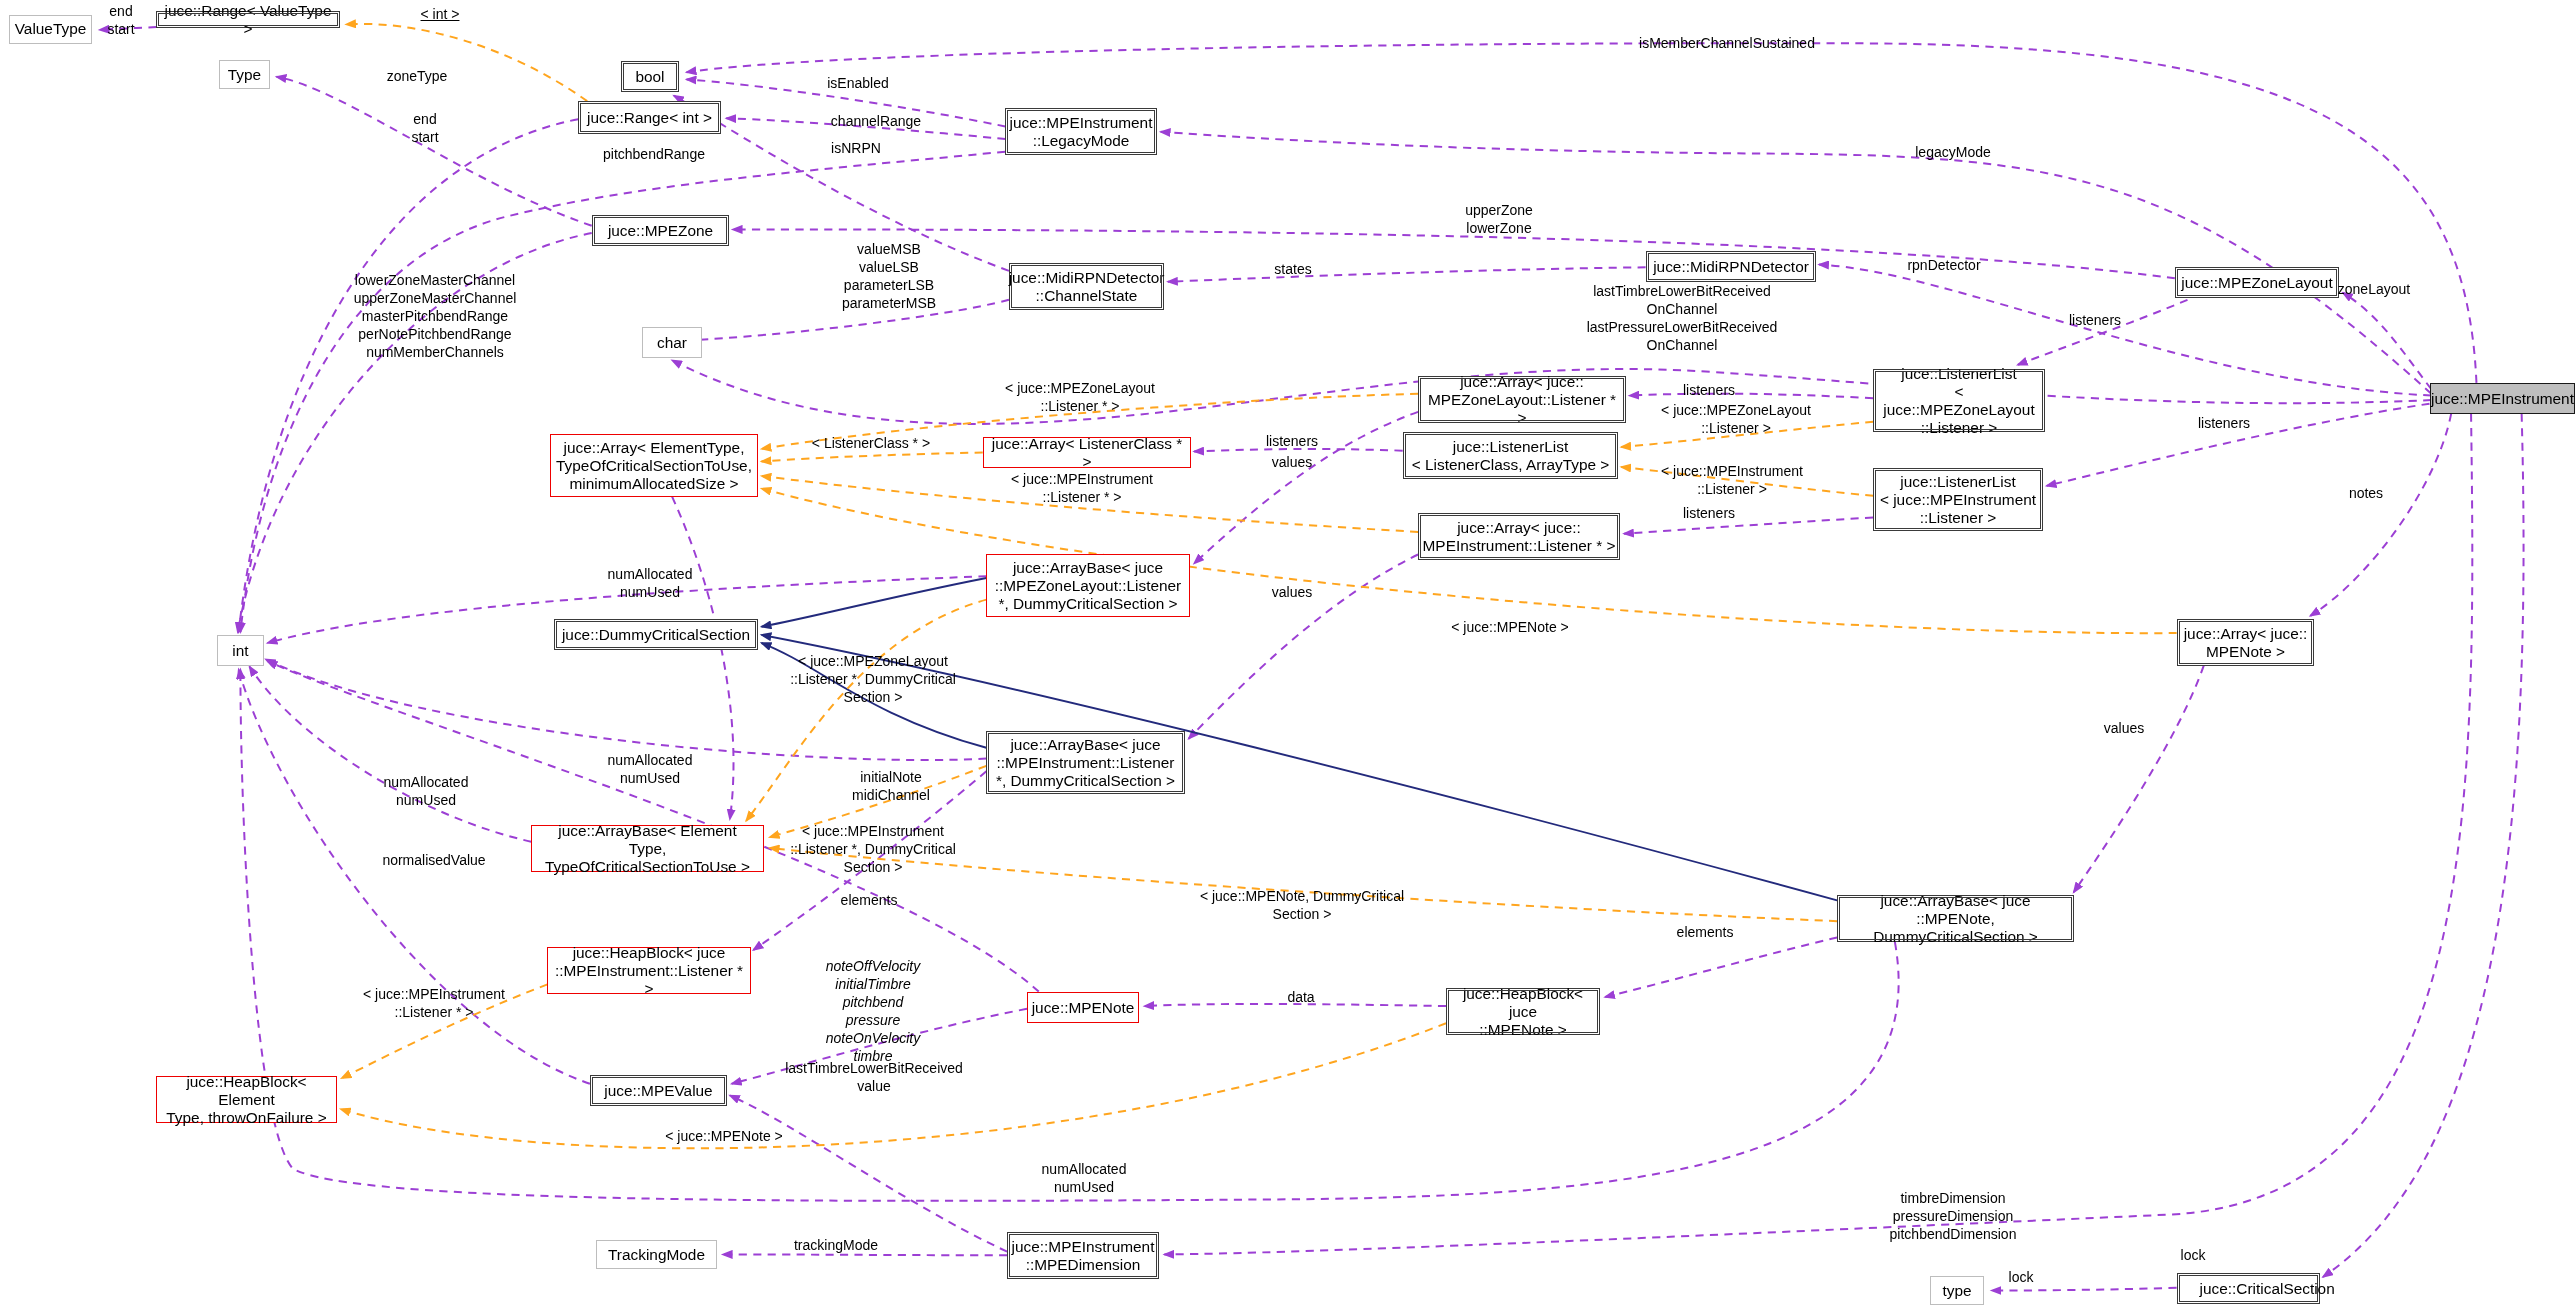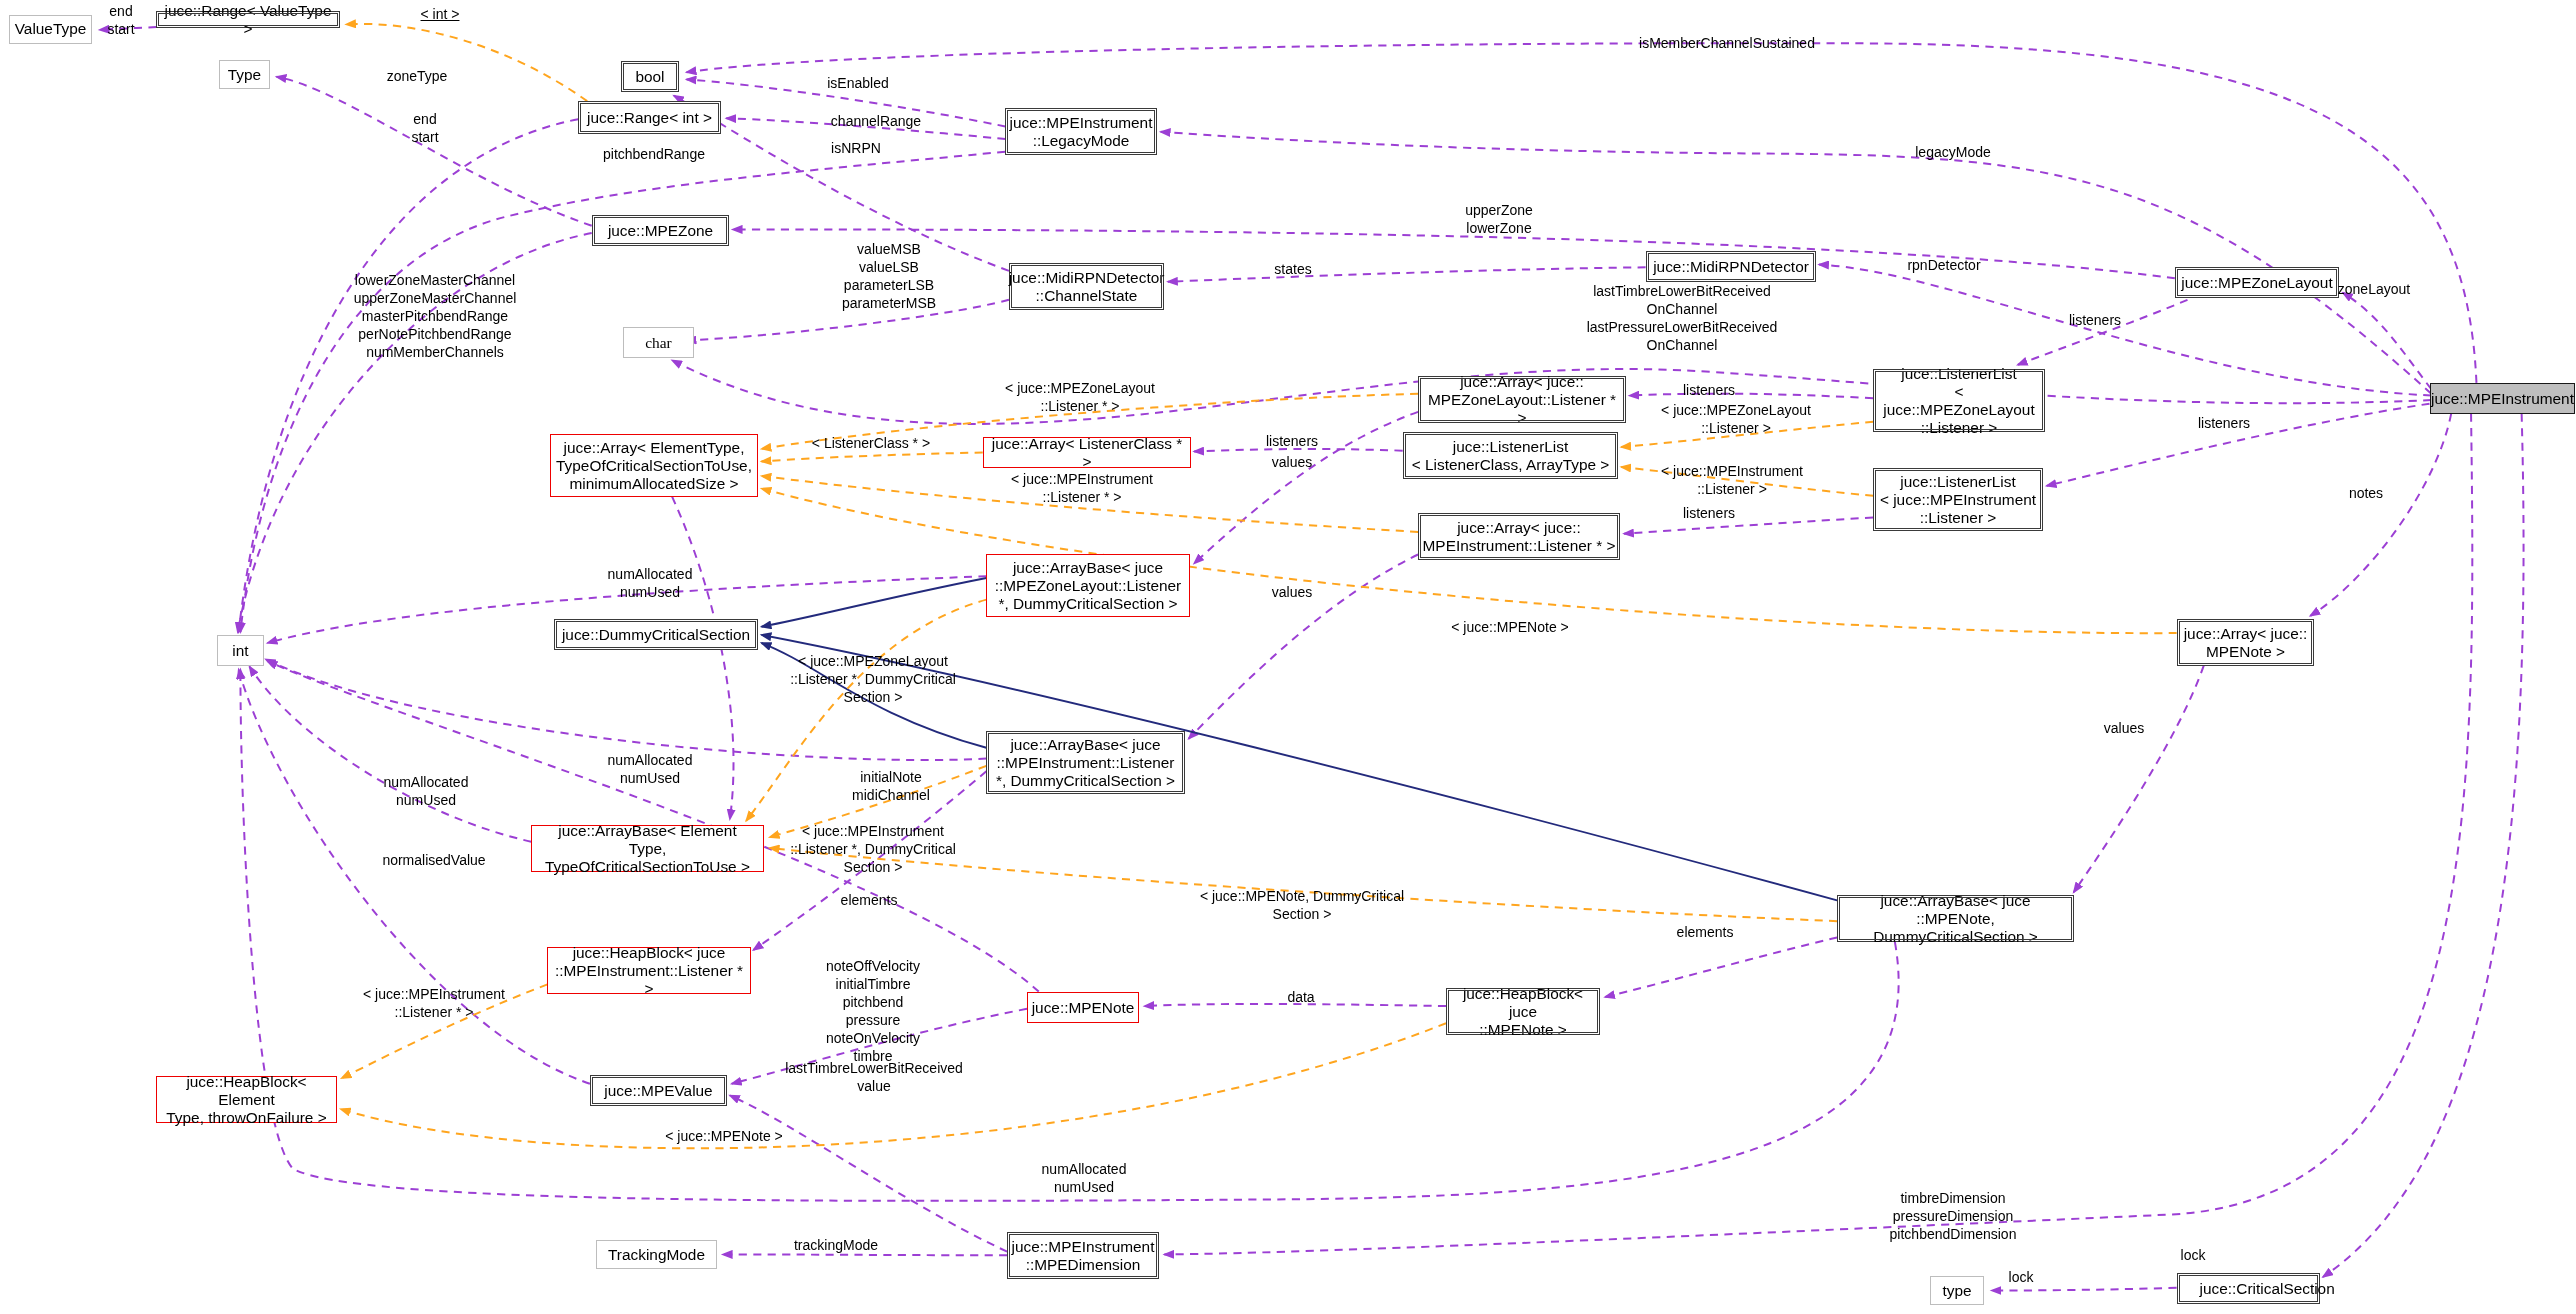--- a/index.html
+++ b/index.html
@@ -97,21 +97,21 @@
       <div class="node gray" style="left: 219px; top: 60px; width: 51px; height: 29px;">Type</div>
       <div class="node black" style="left: 621px; top: 61px; width: 58px; height: 31px;">bool</div>
       <div class="node black" style="left: 578px; top: 101px; width: 143px; height: 33px;">juce::Range&lt; int &gt;</div>
       <div class="node black" style="left: 1005px; top: 108px; width: 152px; height: 47px;">juce::MPEInstrument
 ::LegacyMode</div>
       <div class="node black" style="left: 592px; top: 215px; width: 137px; height: 31px;">juce::MPEZone</div>
       <div class="node black" style="left: 1009px; top: 263px; width: 155px; height: 47px;">juce::MidiRPNDetector
 ::ChannelState</div>
       <div class="node black" style="left: 1646px; top: 251px; width: 170px; height: 31px;">juce::MidiRPNDetector</div>
       <div class="node black" style="left: 2175px; top: 267px; width: 164px; height: 31px;">juce::MPEZoneLayout</div>
-      <div class="node gray" style="left: 623px; top: 327px; width: 71px; height: 31px; font-family: Liberation Serif, serif;">char</div>
+      <div class="node gray" style="left: 642px; top: 327px; width: 60px; height: 31px;">char</div>
       <div class="node black" style="left: 1418px; top: 376px; width: 208px; height: 47px;">juce::Array&lt; juce::
 MPEZoneLayout::Listener * &gt;</div>
       <div class="node black" style="left: 1873px; top: 369px; width: 172px; height: 63px;">juce::ListenerList
 &lt; juce::MPEZoneLayout
 ::Listener &gt;</div>
       <div class="node red" style="left: 550px; top: 434px; width: 208px; height: 63px;">juce::Array&lt; ElementType,
 TypeOfCriticalSectionToUse,
 minimumAllocatedSize &gt;</div>
       <div class="node red" style="left: 983px; top: 437px; width: 208px; height: 31px;">juce::Array&lt; ListenerClass * &gt;</div>
       <div class="node black" style="left: 1403px; top: 432px; width: 215px; height: 47px;">juce::ListenerList
@@ -212,21 +212,21 @@
       <div class="elabel" style="left: 426px; top: 773px;">numAllocated
 numUsed</div>
       <div class="elabel" style="left: 434px; top: 851px;">normalisedValue</div>
       <div class="elabel" style="left: 873px; top: 822px;">&lt; juce::MPEInstrument
 ::Listener *, DummyCritical
 Section &gt;</div>
       <div class="elabel" style="left: 869px; top: 891px;">elements</div>
       <div class="elabel" style="left: 1302px; top: 887px;">&lt; juce::MPENote, DummyCritical
 Section &gt;</div>
       <div class="elabel" style="left: 1705px; top: 923px;">elements</div>
-      <div class="elabel" style="left: 873px; top: 957px;">noteOffVelocity
+      <div class="elabel" style="left: 873px; top: 957px; font-style: italic;">noteOffVelocity
 initialTimbre
 pitchbend
 pressure
 noteOnVelocity
 timbre</div>
       <div class="elabel" style="left: 1301px; top: 988px;">data</div>
       <div class="elabel" style="left: 434px; top: 985px;">&lt; juce::MPEInstrument
 ::Listener * &gt;</div>
       <div class="elabel" style="left: 874px; top: 1059px;">lastTimbreLowerBitReceived
 value</div>

